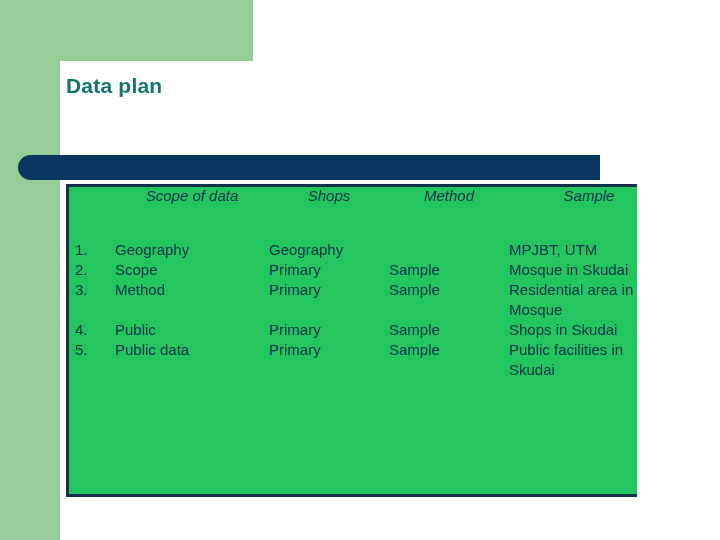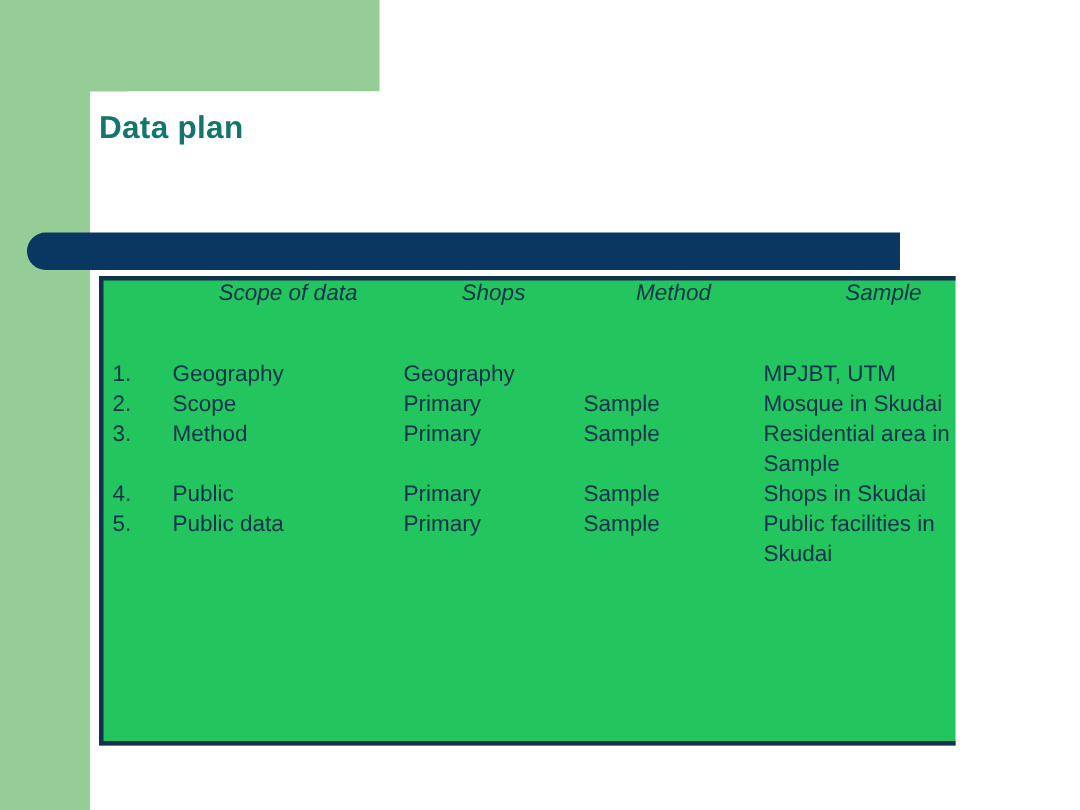--- a/index.html
+++ b/index.html
@@ -171,21 +171,21 @@
           <td>Scope</td>
           <td>Primary</td>
           <td>Sample</td>
           <td>Mosque in Skudai</td>
         </tr>
         <tr>
           <td class="cell-num">3.</td>
           <td>Method</td>
           <td>Primary</td>
           <td>Sample</td>
-          <td>Residential area in Sample</td>
+          <td>Residential area in Mosque</td>
         </tr>
         <tr>
           <td class="cell-num">4.</td>
           <td>Public</td>
           <td>Primary</td>
           <td>Sample</td>
           <td>Shops in Skudai</td>
         </tr>
         <tr>
           <td class="cell-num">5.</td>

